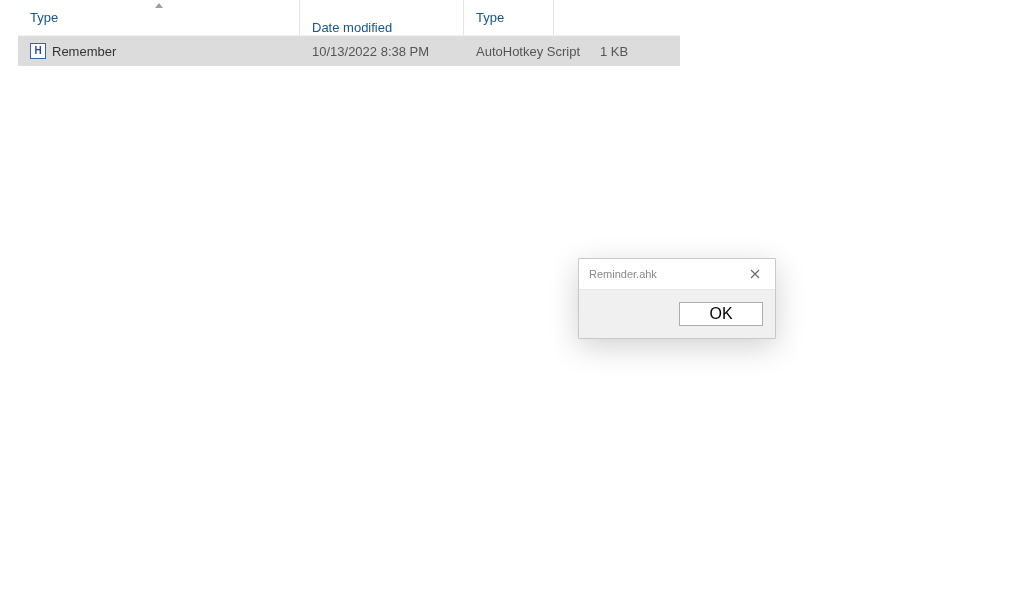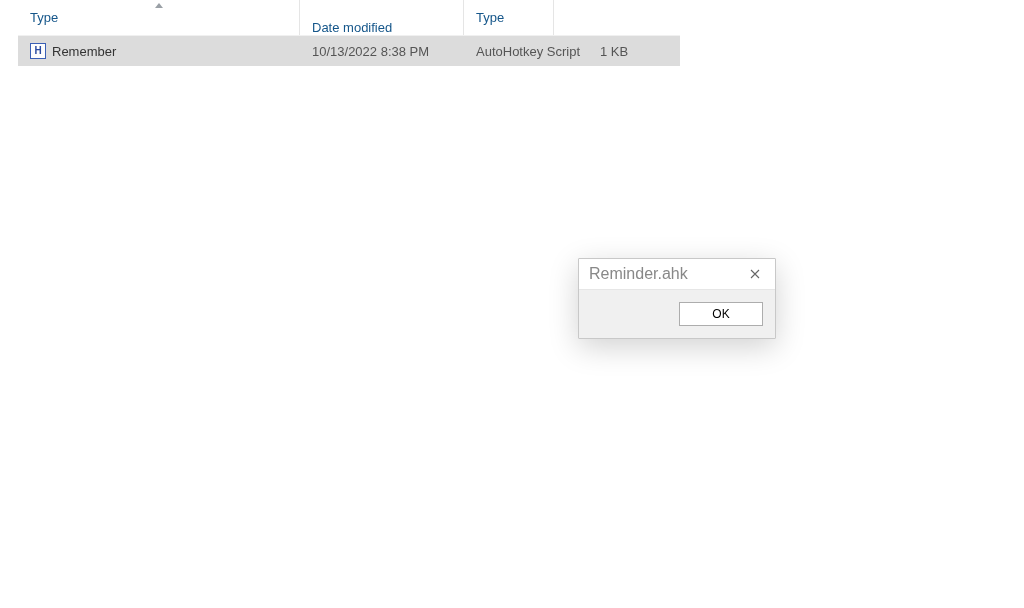--- a/index.html
+++ b/index.html
@@ -100,21 +100,21 @@
   }
   .dialog-titlebar {
     display: flex;
     align-items: center;
     justify-content: space-between;
     height: 30px;
     padding: 0 6px 0 10px;
   }
   .dialog-title {
     color: #888;
-    font-size: 16px;
+    font-size: 11px;
   }
   .dialog-close {
     width: 28px; height: 22px;
     display: flex;
     align-items: center;
     justify-content: center;
     color: #666;
     cursor: pointer;
     font-size: 13px;
   }
@@ -129,21 +129,21 @@
     padding: 12px;
     display: flex;
     justify-content: flex-end;
     border-top: 1px solid #e6e6e6;
   }
   .dialog-ok {
     width: 84px;
     height: 24px;
     background: #ffffff;
     border: 1px solid #adadad;
-    font-size: 12px;
+    font-size: 16px;
     cursor: pointer;
     font-family: inherit;
   }
 </style>
 </head>
 <body>
 
 <div class="file-list">
   <div class="col-headers">
     <div class="col-header name">

